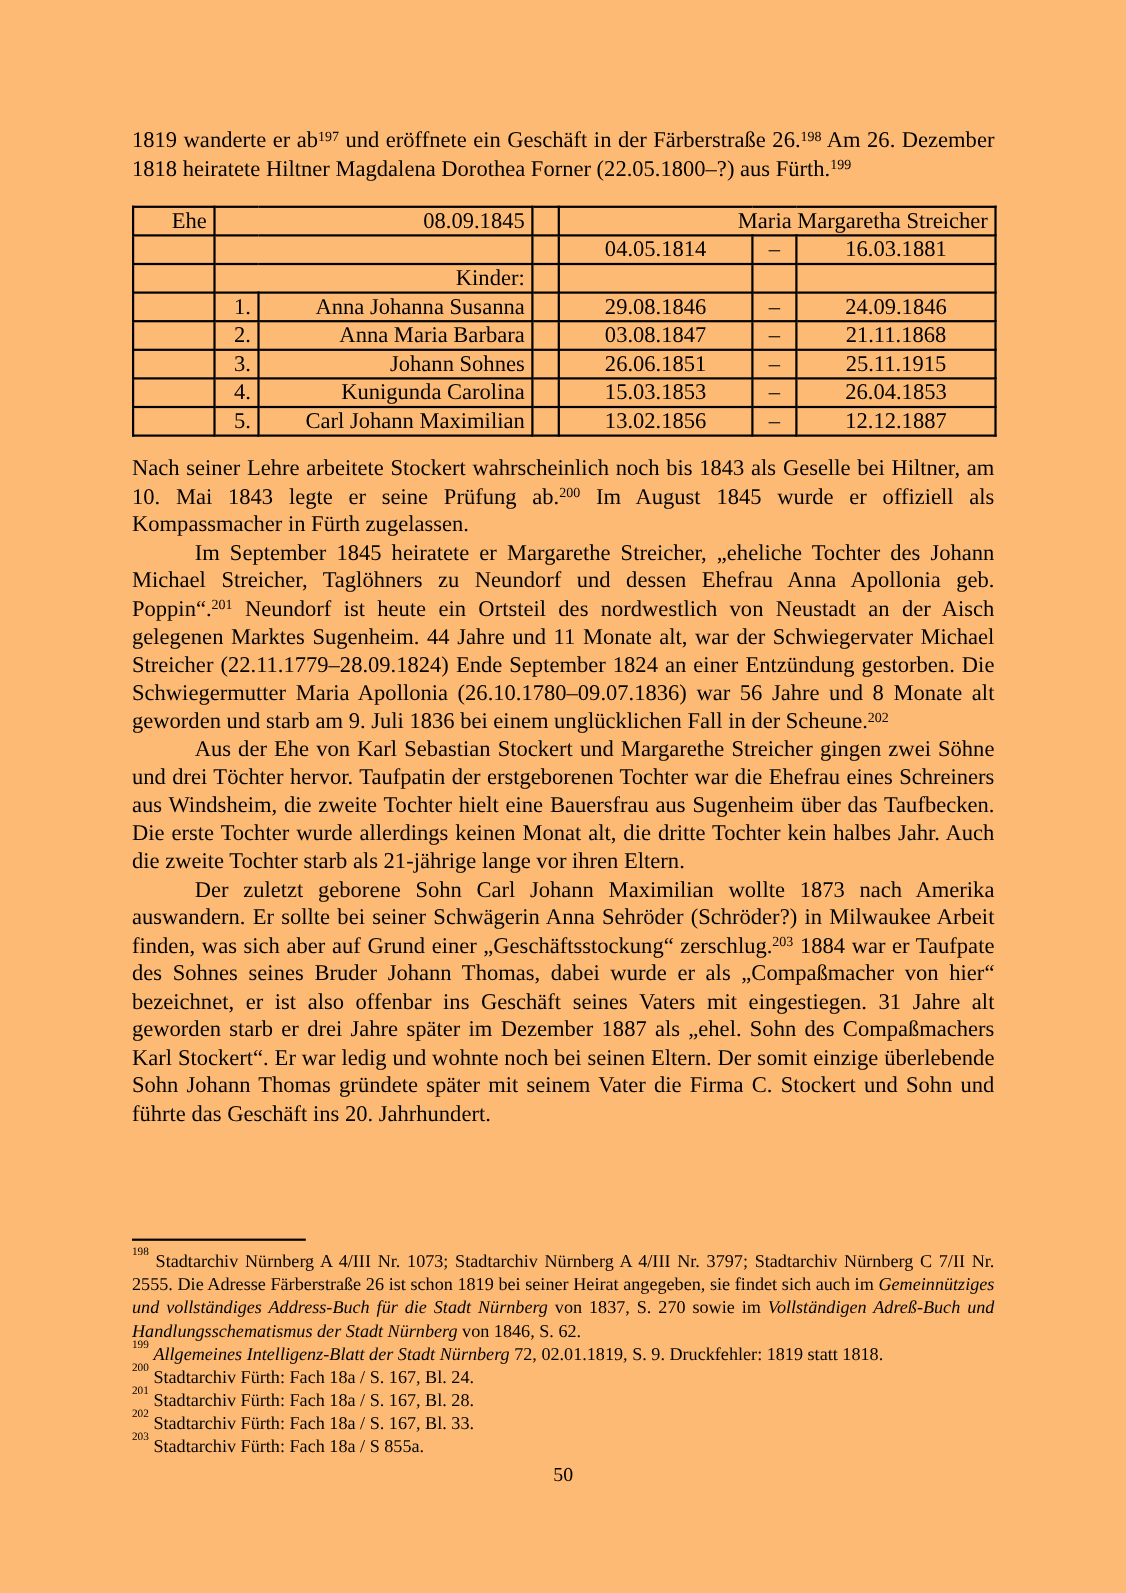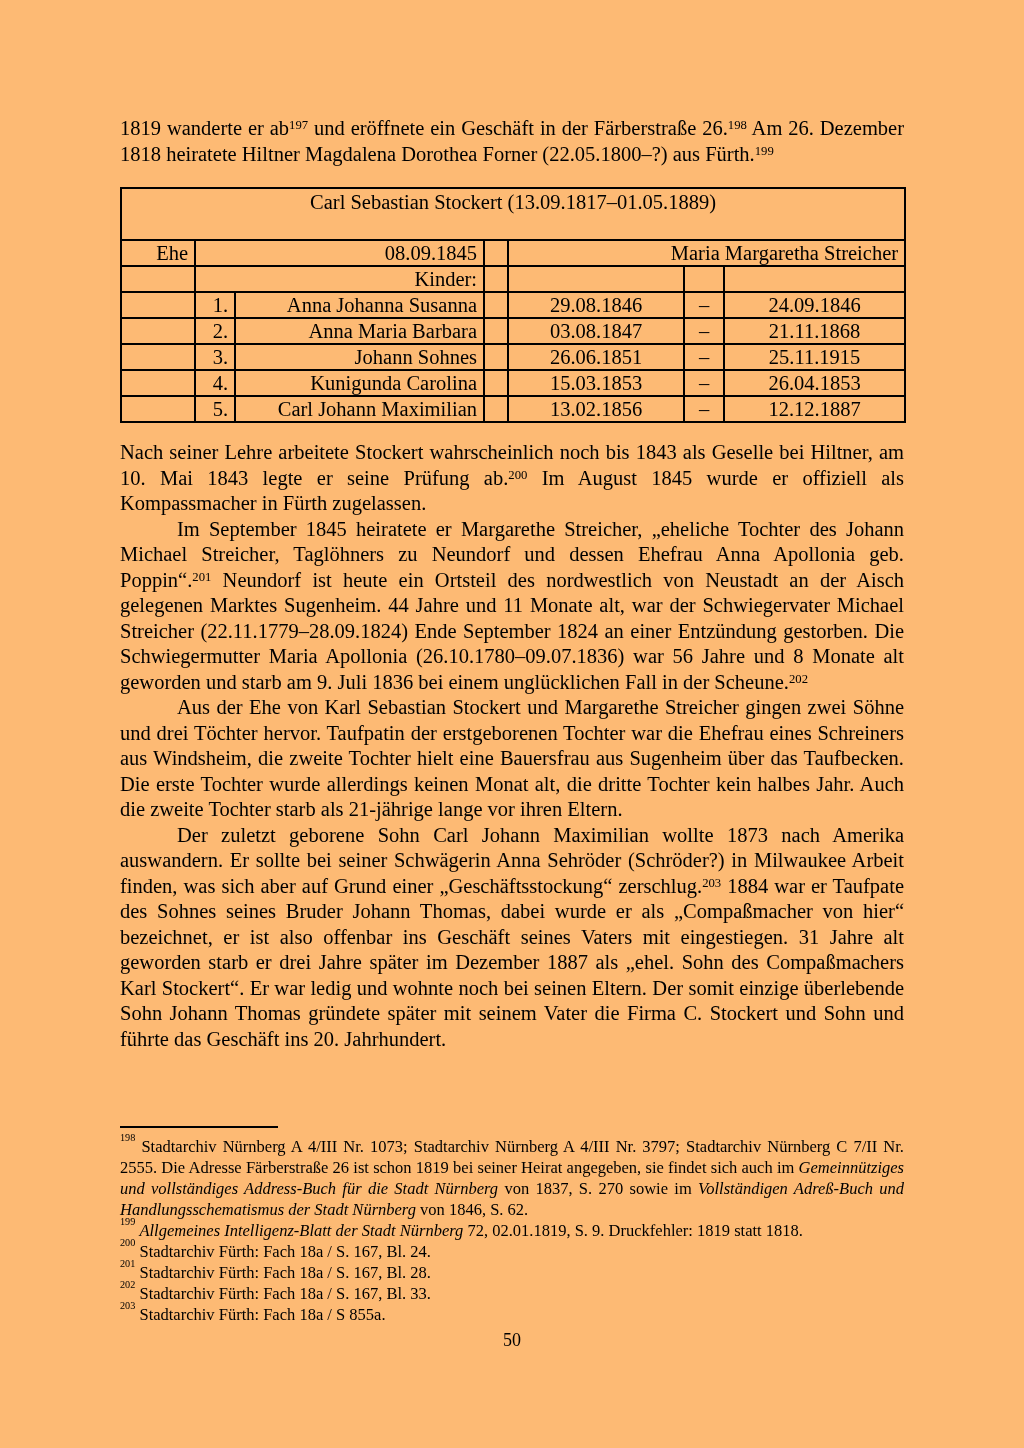--- a/index.html
+++ b/index.html
@@ -85,28 +85,33 @@
       <colgroup>
         <col style="width:74px">
           <col style="width:40px">
           <col style="width:249px">
           <col style="width:24px">
           <col style="width:176px">
           <col style="width:40px">
           <col style="width:181px">
       </colgroup>
       <tbody>
-          <tr>
-        <td colspan="7" class="t-title">Carl Sebastian Stockert (13.09.1817–01.05.1889)</td>
-      </tr>
       <tr>
         <td class="c-left">Ehe</td>
         <td colspan="2" class="c-left">08.09.1845</td>
         <td></td>
         <td colspan="3" class="c-left">Maria Margaretha Streicher</td>
+      </tr>
+      <tr>
+        <td></td>
+        <td colspan="2"></td>
+        <td></td>
+        <td class="c-center">04.05.1814</td>
+        <td class="c-center">–</td>
+        <td class="c-center">16.03.1881</td>
       </tr>
       <tr>
         <td></td>
         <td colspan="2" class="c-left">Kinder:</td>
         <td></td>
         <td></td>
         <td></td>
         <td></td>
       </tr>
       <tr>

